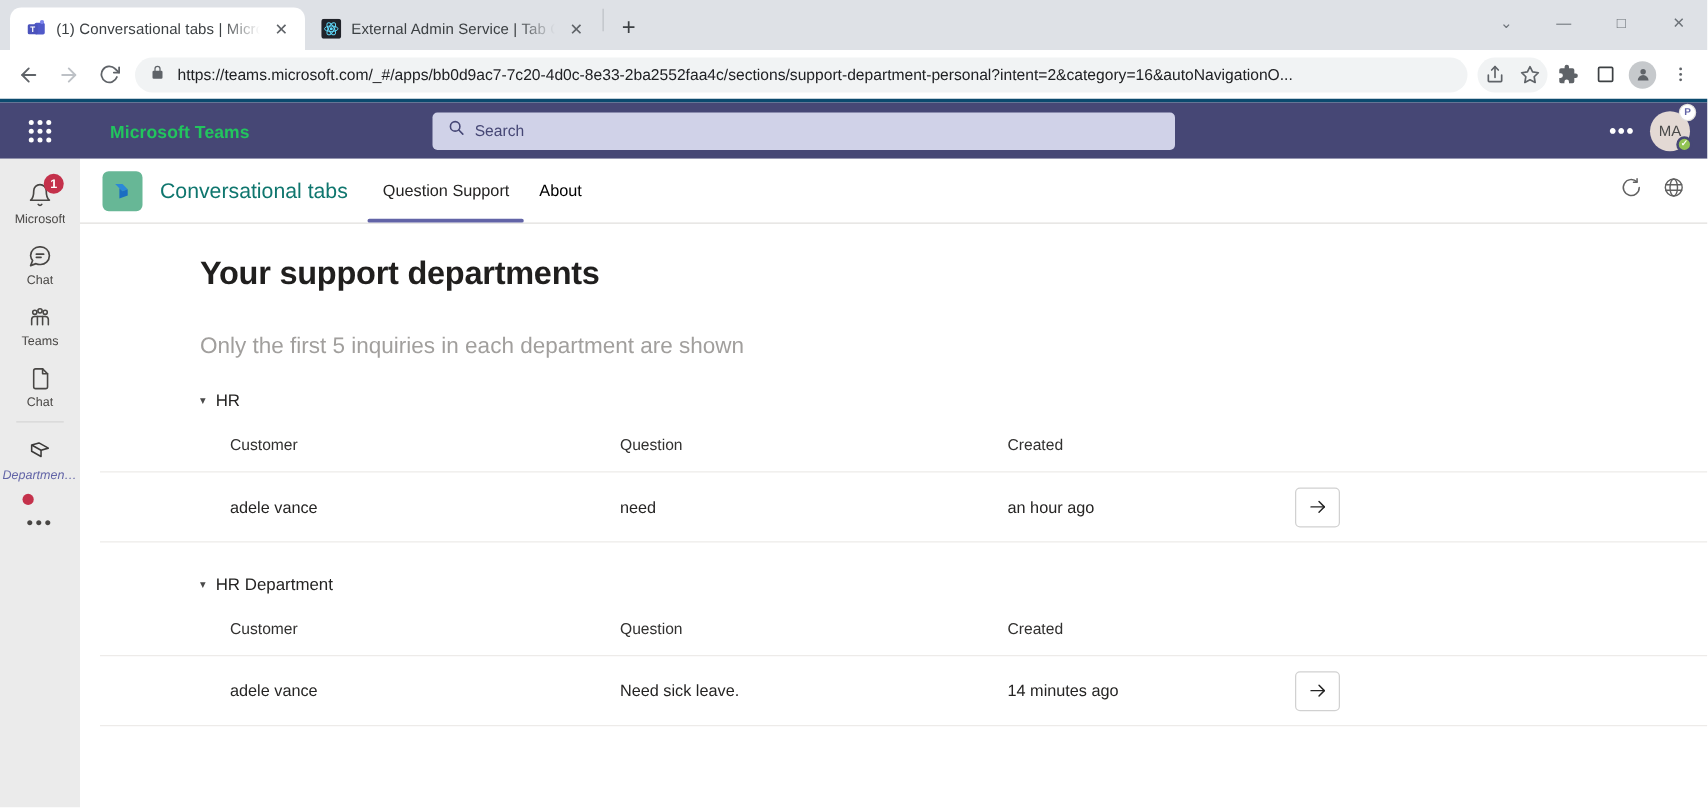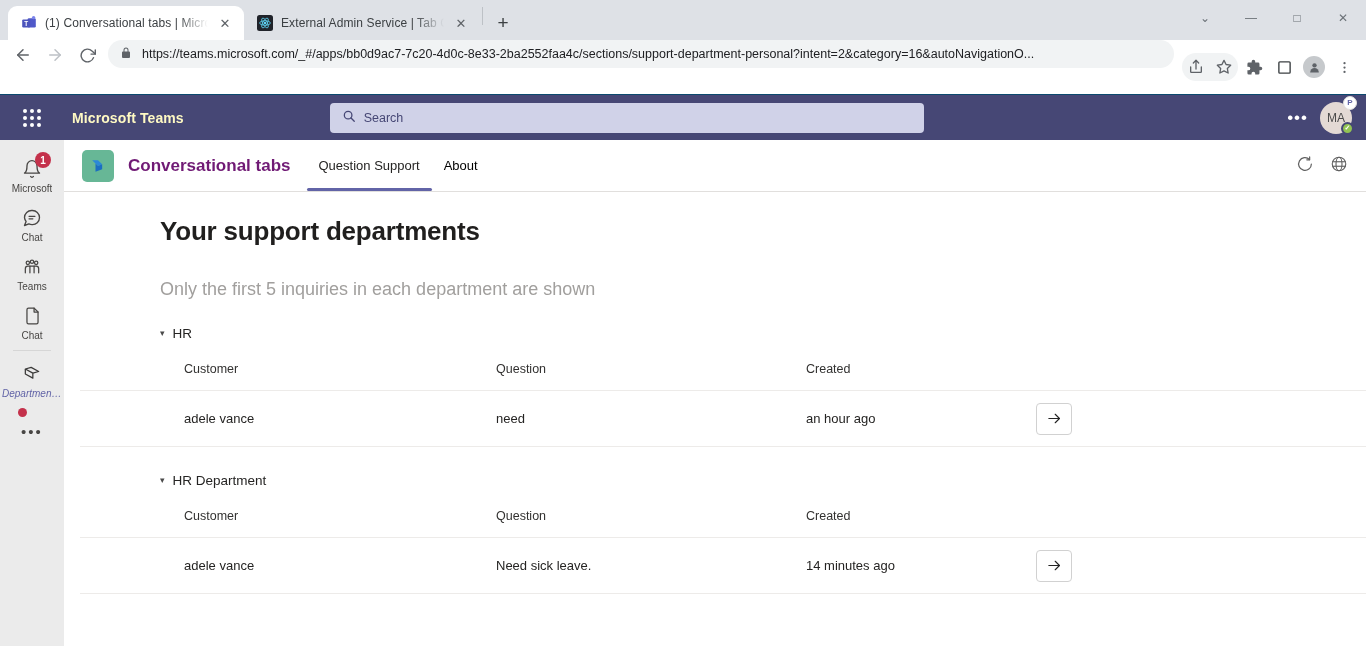--- a/index.html
+++ b/index.html
@@ -50,23 +50,23 @@
     position: absolute; right: 0; top: 0; height: 36px;
     display: flex; align-items: center;
   }
   .winbtn {
     width: 46px; height: 32px; display: flex;
     align-items: center; justify-content: center;
     color: #6c7278; font-size: 12px;
   }
 
   .toolbar {
-    height: 55px; background: #ffffff; display: flex;
-    padding: 0 8px; gap: 2px;
-    border-bottom: 1px solid #0c4a6e;
+    height: 42px; background: #ffffff; display: flex;
+    align-items: center; padding: 0 8px; gap: 2px;
+    border-bottom: 3px solid #0c4a6e;
   }
   .navbtn {
     width: 30px; height: 30px; border-radius: 50%;
     display: flex; align-items: center; justify-content: center;
     color: #5f6368; flex: 0 0 30px;
   }
   .navbtn.dim { color: #bdc1c6; }
   .omnibox {
     flex: 1; height: 28px; background: #f1f3f4; border-radius: 14px;
     display: flex; align-items: center; padding: 0 12px; gap: 10px;
@@ -98,21 +98,21 @@
   .waffle {
     width: 44px; display: flex; align-items: center; justify-content: center;
     margin-left: 10px;
   }
   .waffle-grid {
     display: grid; grid-template-columns: repeat(3, 4px);
     grid-template-rows: repeat(3, 4px); gap: 3px;
   }
   .waffle-grid i { width: 4px; height: 4px; border-radius: 50%; background: #fff; display: block; }
   .teams-brand {
-    color: #fef9c3; font-size: 14px; font-weight: bold; margin-left: 18px;
+    color: #22c55e; font-size: 14px; font-weight: bold; margin-left: 34px;
     letter-spacing: 0.1px;
   }
   .teams-search {
     width: 594px; height: 30px; background: #d0d2e8; border-radius: 4px;
     display: flex; align-items: center; gap: 8px; padding: 0 12px;
     margin-left: 146px;
   }
   .teams-search .ph { font-size: 12.5px; color: #464775; }
   .teams-right { margin-left: auto; display: flex; align-items: center; gap: 12px; padding-right: 14px; }
   .teams-more { color: #fff; font-size: 17px; letter-spacing: 1px; line-height: 1; }
@@ -163,21 +163,21 @@
   .content { flex: 1; display: flex; flex-direction: column; background: #fff; min-width: 0; }
 
   .app-header {
     height: 52px; display: flex; align-items: center; padding: 0 18px 0 18px;
     border-bottom: 1px solid #e1dfdd; flex: 0 0 52px;
   }
   .app-icon {
     width: 32px; height: 32px; border-radius: 5px; background: #67b796;
     display: flex; align-items: center; justify-content: center; flex: 0 0 32px;
   }
-  .app-title { font-size: 17px; font-weight: bold; color: #701a75; margin-left: 14px; }
+  .app-title { font-size: 17px; font-weight: normal; color: #0f766e; margin-left: 14px; }
   .app-tabs { display: flex; align-items: center; height: 100%; margin-left: 16px; }
   .app-tab {
     height: 100%; display: flex; align-items: center; padding: 0 12px;
     font-size: 13px; color: #000000; position: relative;
   }
   .app-tab.selected { color: #252423; }
   .app-tab.selected::after {
     content: ""; position: absolute; left: 0; right: 0; bottom: 0;
     height: 3px; background: #6264a7; border-radius: 2px;
   }

